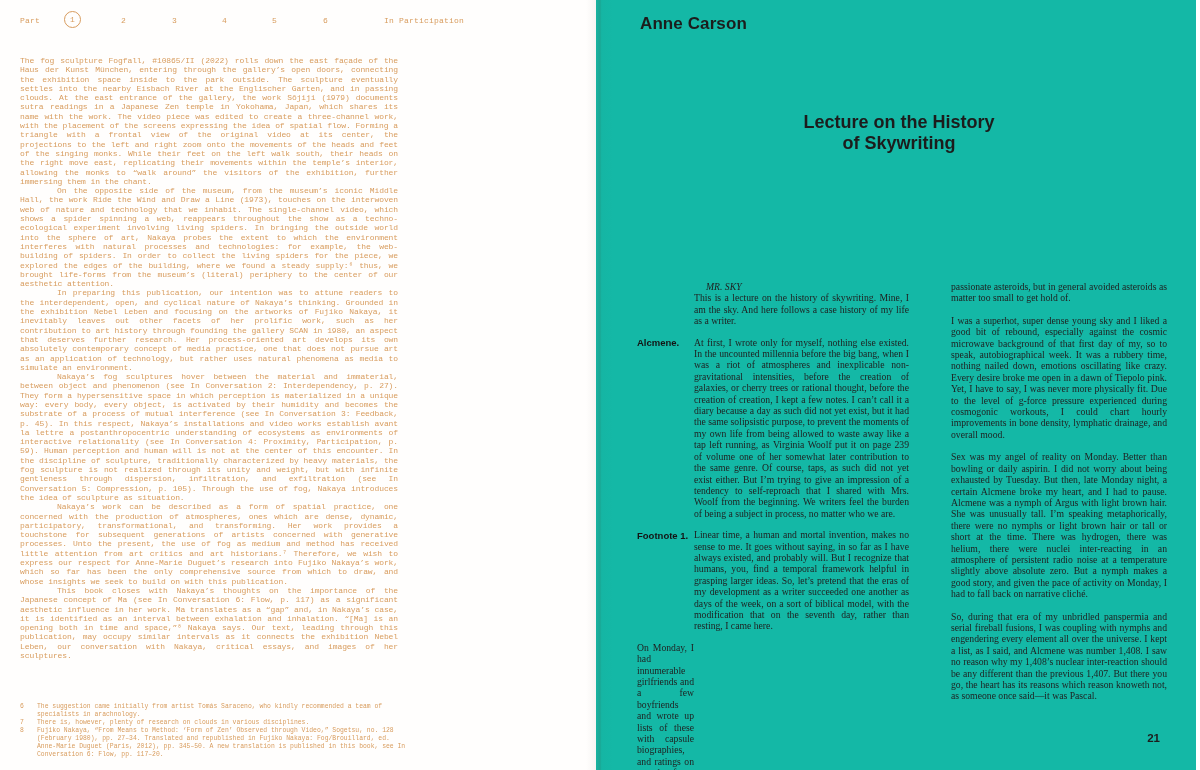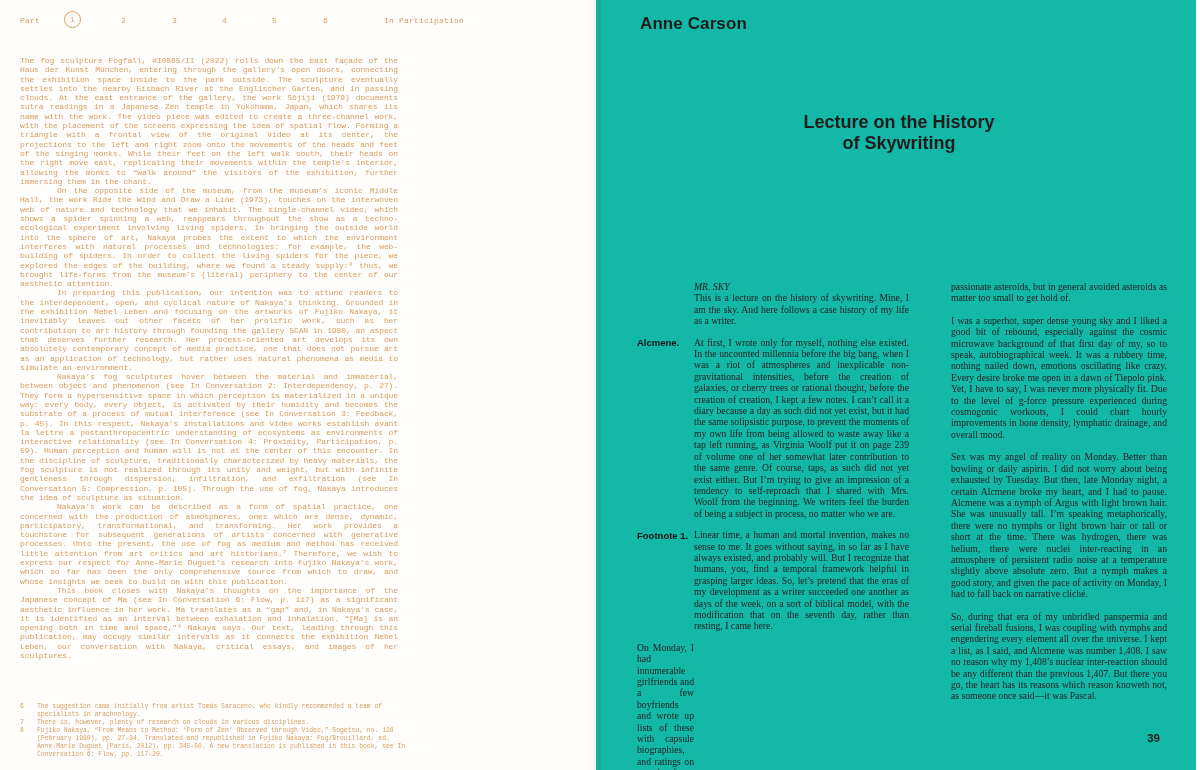--- a/index.html
+++ b/index.html
@@ -80,21 +80,21 @@
   .rp-col1 { position: absolute; left: 41px; top: 281px; width: 272px; }
   .block { display: grid; grid-template-columns: 57px 1fr; margin-bottom: 10px; }
   .block-label {
     font: 700 9.5px/11.4px "Liberation Sans", sans-serif;
     color: #141414; padding-top: 0.5px;
   }
   .block-text {
     font: 9.7px/11.4px "Liberation Serif", "DejaVu Serif", serif;
     text-align: justify; color: #1f1f1f;
   }
-  .mr-sky { font-style: italic; }
+  .mr-sky { font-style: italic; margin-left: 12px; }
   .rp-col2 {
     position: absolute; left: 355px; top: 281px; width: 216px;
     font: 9.7px/11.4px "Liberation Serif", "DejaVu Serif", serif;
     text-align: justify; color: #1f1f1f;
   }
   .rp-col2 p { margin: 0 0 11px 0; }
   .rp-pagenum {
     position: absolute; right: 36px; bottom: 26px;
     font: 700 11.5px/1 "Liberation Sans", sans-serif;
   }
@@ -174,17 +174,17 @@
       </div>
     </div>
 
     <div class="rp-col2">
       <p>passionate asteroids, but in general avoided asteroids as matter too small to get hold of.</p>
       <p>I was a superhot, super dense young sky and I liked a good bit of rebound, especially against the cosmic microwave background of that first day of my, so to speak, autobiographical week. It was a rubbery time, nothing nailed down, emotions oscillating like crazy. Every desire broke me open in a dawn of Tiepolo pink. Yet, I have to say, I was never more physically fit. Due to the level of g-force pressure experienced during cosmogonic workouts, I could chart hourly improvements in bone density, lymphatic drainage, and overall mood.</p>
       <p>Sex was my angel of reality on Monday. Better than bowling or daily aspirin. I did not worry about being exhausted by Tuesday. But then, late Monday night, a certain Alcmene broke my heart, and I had to pause. Alcmene was a nymph of Argus with light brown hair. She was unusually tall. I’m speaking metaphorically, there were no nymphs or light brown hair or tall or short at the time. There was hydrogen, there was helium, there were nuclei inter-reacting in an atmosphere of persistent radio noise at a temperature slightly above absolute zero. But a nymph makes a good story, and given the pace of activity on Monday, I had to fall back on narrative cliché.</p>
       <p>So, during that era of my unbridled panspermia and serial fireball fusions, I was coupling with nymphs and engendering every element all over the universe. I kept a list, as I said, and Alcmene was number 1,408. I saw no reason why my 1,408’s nuclear inter-reaction should be any different than the previous 1,407. But there you go, the heart has its reasons which reason knoweth not, as someone once said—it was Pascal.</p>
     </div>
 
-    <div class="rp-pagenum">39</div>
+    <div class="rp-pagenum">21</div>
   </div>
 
   <div class="fold"></div>
 </div>
 
 </body></html>

